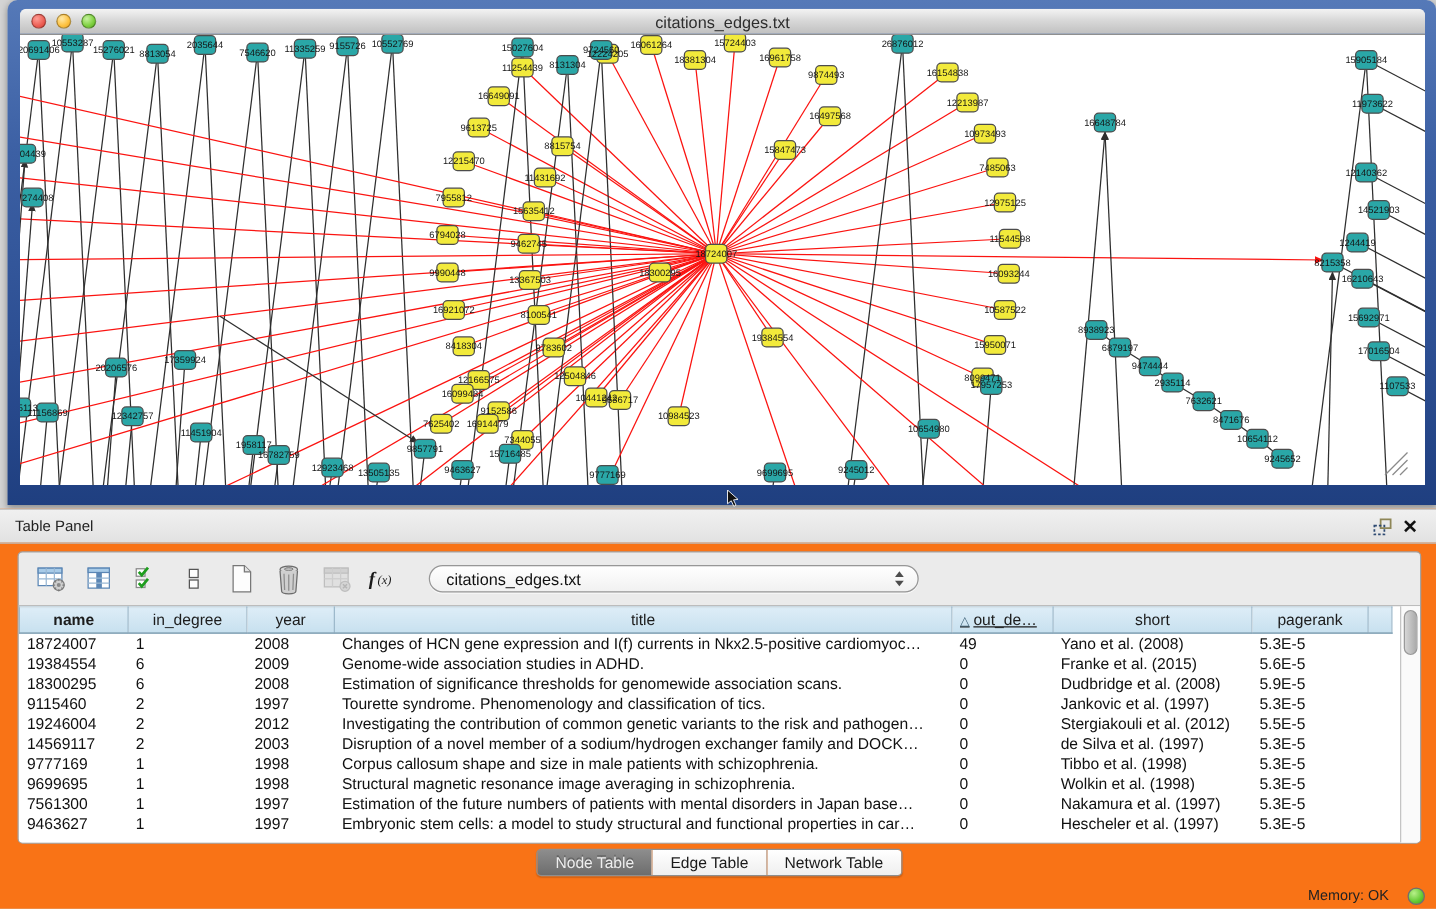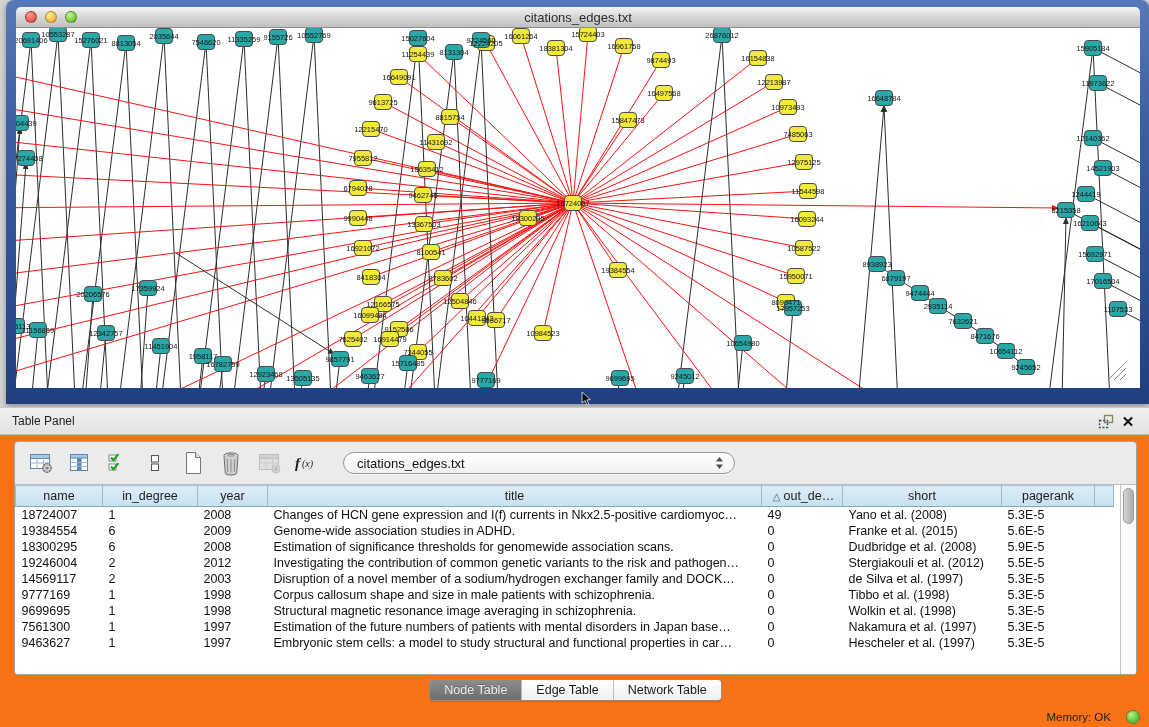--- a/index.html
+++ b/index.html
@@ -46,22 +46,22 @@
     padding:0 10px 0 13px; font-size:13px; color:#111; box-shadow:0 1px 0 rgba(255,255,255,.7); }
   .dropdown .dd-label { flex:1; }
 
   .table-wrap { display:flex; height:192px; background:#ffffff; border-top:1px solid #bcbcbc; }
   .grid-area { flex:1; overflow:hidden; }
   table { border-collapse:collapse; table-layout:fixed; width:1099px; }
   th { height:21px; font-weight:normal; font-size:12.5px; color:#1c1c1c; text-align:center;
     background:linear-gradient(180deg,#ddedf7,#c7e0ef);
     border-right:1px solid #9db9cb; border-bottom:1px solid #8aa8ba; border-top:1px solid #aec8d8;
     overflow:hidden; white-space:nowrap; padding:0 3px; }
-  th:first-child { border-left:1px solid #9db9cb; }
-  th.sorted { text-align:center; padding-left:6px; }
+  th:first-child { border-left:1px solid #9db9cb;font-weight:bold; }
+  th.sorted { text-align:left; padding-left:6px;text-decoration:underline; }
   .sort-tri { font-size:10px; color:#3b5e74; margin-right:3px; }
   td { height:16px; font-size:12.5px; color:#101010; white-space:nowrap; overflow:hidden;
     padding:0 4px 0 6px; }
   .vscroll { width:16px; background:#fafafa; border-left:1px solid #c4c4c4; position:relative; }
   .vthumb { position:absolute; left:2px; top:3px; width:11px; height:36px; border-radius:6px;
     border:1px solid #9a9a9a; background:linear-gradient(90deg,#d6d6d6,#ababab); }
 
   .tabs { display:flex; justify-content:center; margin-top:4px; }
   .seg { display:flex; border:1px solid #8e8e8e; border-radius:4px; overflow:hidden;
     box-shadow:0 1px 1px rgba(0,0,0,.15); }
@@ -594,20 +594,30 @@
                   <td>18300295</td>
                   <td>6</td>
                   <td>2008</td>
                   <td>Estimation of significance thresholds for genomewide association scans.</td>
                   <td>0</td>
                   <td>Dudbridge et al. (2008)</td>
                   <td>5.9E-5</td>
                   <td></td>
                 </tr>
                 <tr>
+                  <td>9115460</td>
+                  <td>2</td>
+                  <td>1997</td>
+                  <td>Tourette syndrome. Phenomenology and classification of tics.</td>
+                  <td>0</td>
+                  <td>Jankovic et al. (1997)</td>
+                  <td>5.3E-5</td>
+                  <td></td>
+                </tr>
+                <tr>
                   <td>19246004</td>
                   <td>2</td>
                   <td>2012</td>
                   <td>Investigating the contribution of common genetic variants to the risk and pathogen…</td>
                   <td>0</td>
                   <td>Stergiakouli et al. (2012)</td>
                   <td>5.5E-5</td>
                   <td></td>
                 </tr>
                 <tr>

